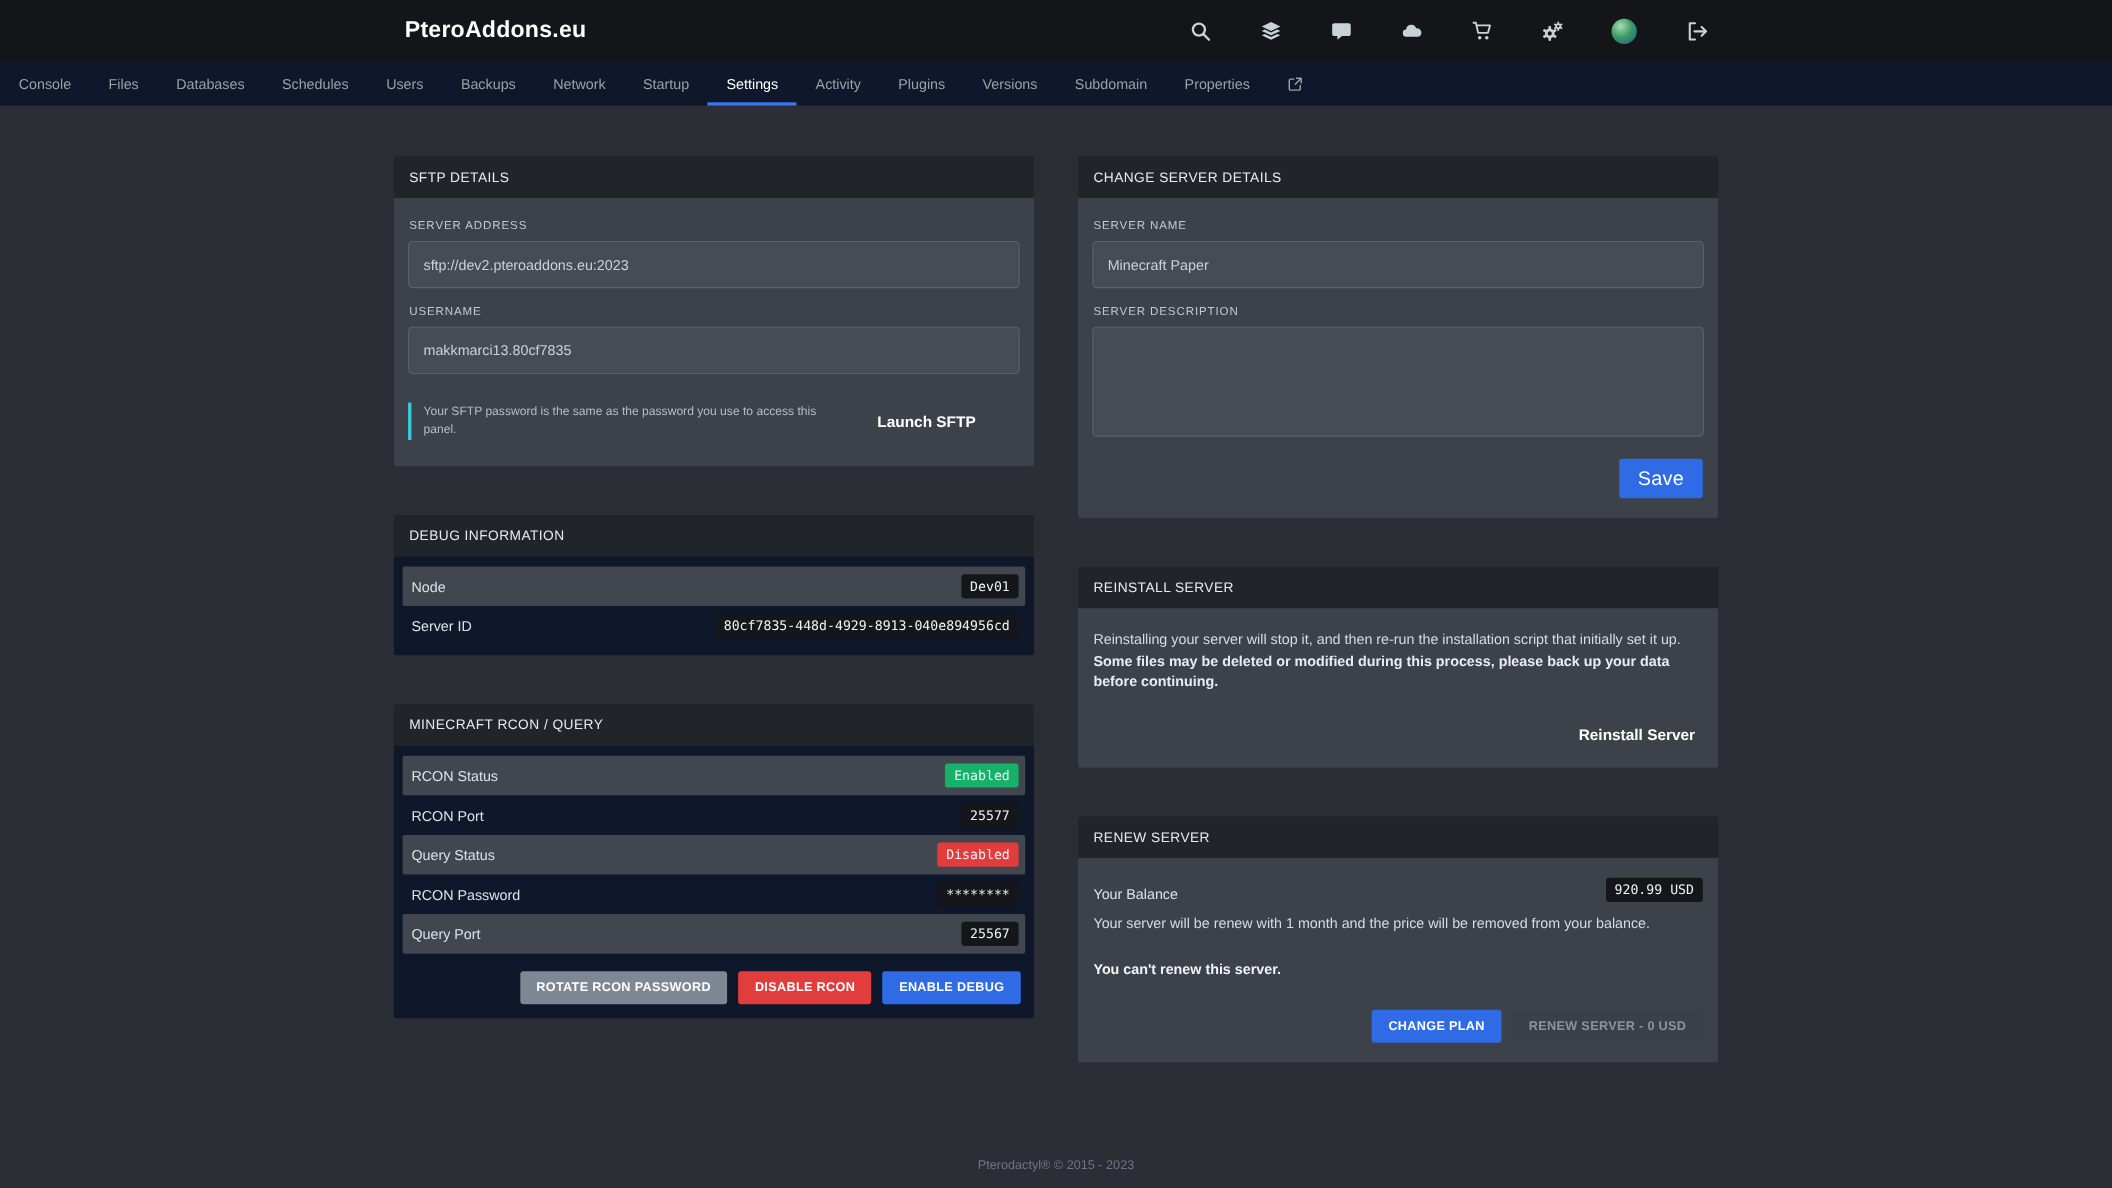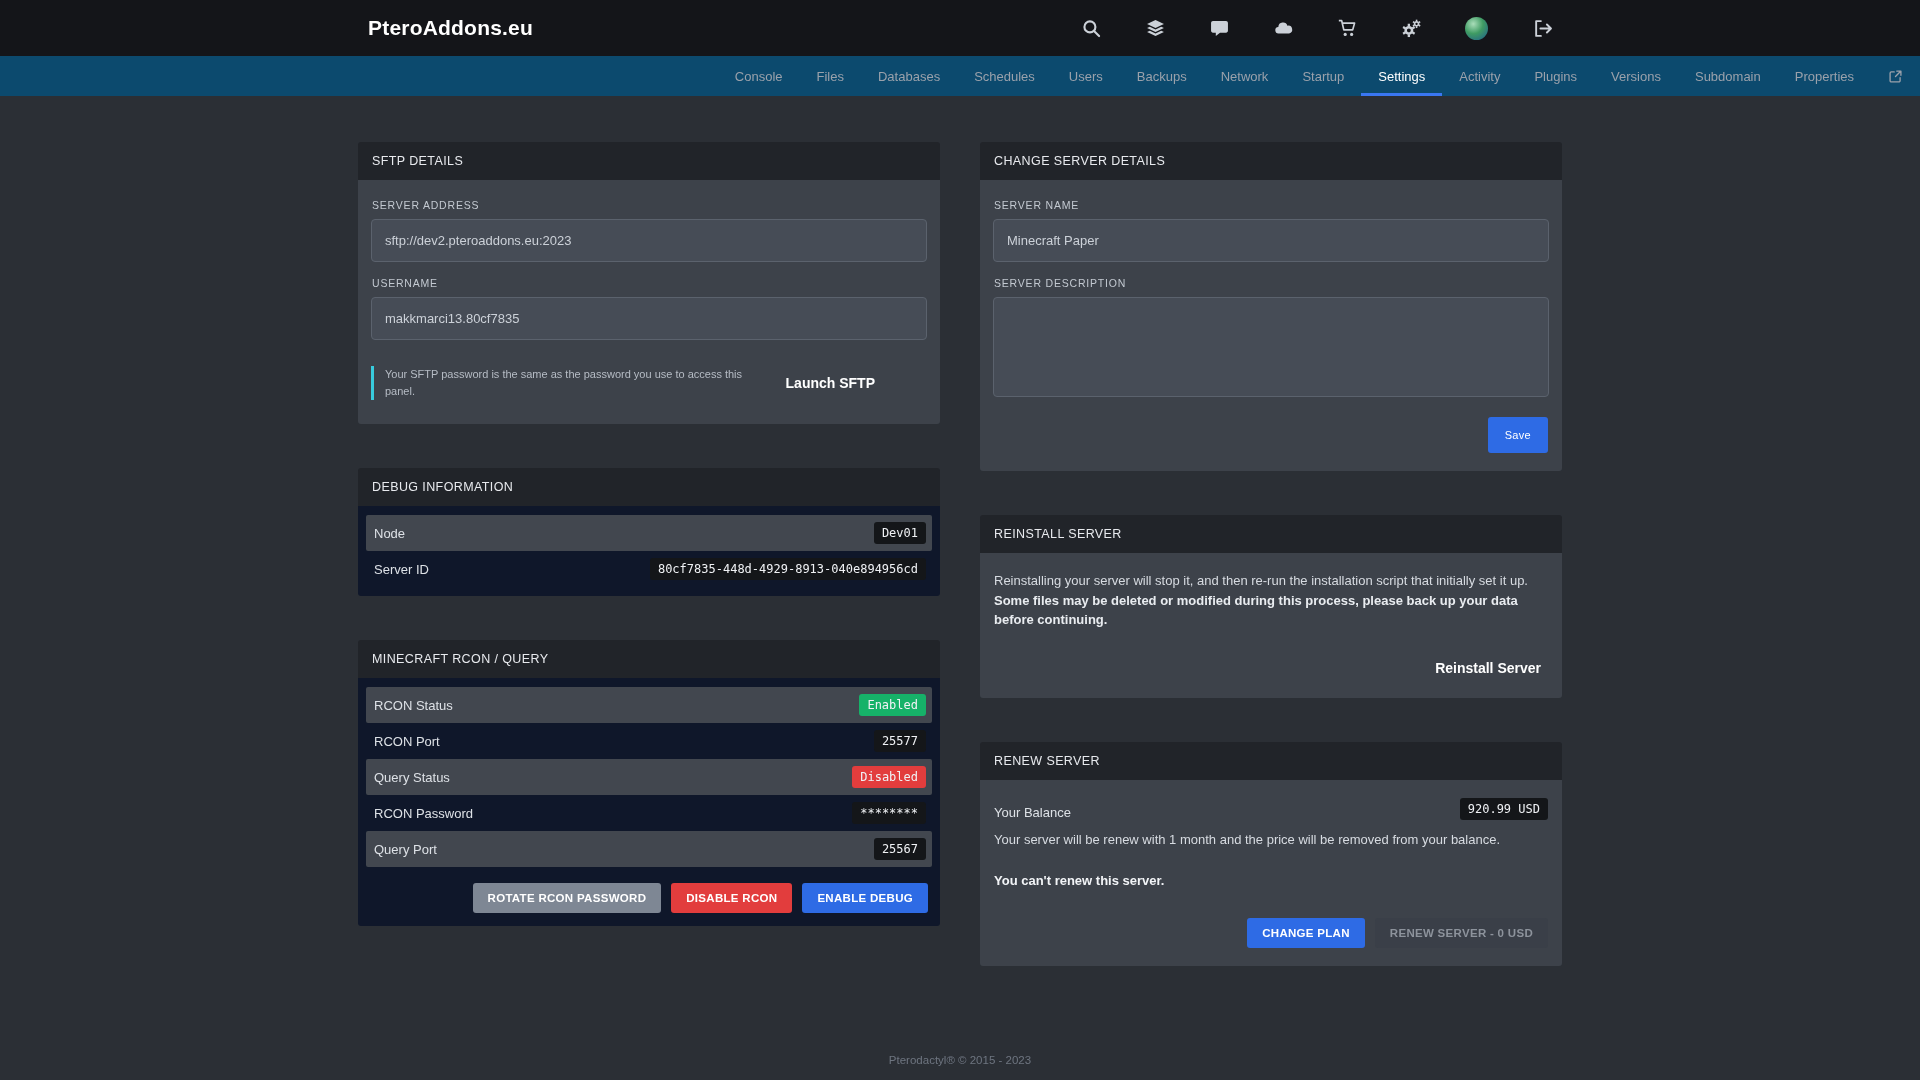--- a/index.html
+++ b/index.html
@@ -14,21 +14,21 @@
   .topbar { height: 56px; background: #141519; display: flex; align-items: center; }
   .topbar-inner { width: 1204px; margin: 0 auto; display: flex; align-items: center; justify-content: space-between; padding: 0 10px; }
   .brand { font-size: 21px; font-weight: bold; color: #ffffff; cursor: pointer; letter-spacing: .2px; }
   .topbar-icons { display: flex; align-items: center; gap: 44px; }
   .tb-icon { color: #ccd1d8; width: 20px; height: 20px; display: flex; align-items: center; justify-content: center; cursor: pointer; }
   .tb-icon svg { width: 19px; height: 19px; display: block; }
   .globe { width: 23px; height: 23px; border-radius: 50%;
     background: radial-gradient(circle at 36% 30%, #a9ddb9 0%, #3f9b63 45%, #1d5c8f 100%); }
 
   
-  .navbar { height: 40px; background: #0c4a6e; display: flex; justify-content: flex-end; }
+  .navbar { height: 40px; background: #0f172a; display: flex; justify-content: flex-start; }
   .nav-inner { display: flex; align-items: stretch; }
   .tab { display: flex; align-items: center; padding: 0 17px; font-size: 13px; color: #9aa1ab;
     cursor: pointer; border-top: 3px solid transparent; border-bottom: 3px solid transparent; text-decoration: none; }
   .tab.active { color: #ffffff; border-bottom-color: #3a77f2; }
   .tab-icon svg { width: 15px; height: 15px; }
 
   
   .content { width: 1204px; margin: 0 auto; padding-top: 46px; display: flex; gap: 40px; }
   .col { flex: 1; min-width: 0; }
 
@@ -37,37 +37,37 @@
   .card-body { background: #3d424a; padding: 4px 13px 16px; }
 
   .field-label { font-size: 10.5px; color: #c3c9d1; letter-spacing: .8px; margin: 15px 1px 8px; }
   .text-input { display: block; width: 100%; background: #464c56; border: 1px solid #5b626d;
     border-radius: 4px; padding: 13px 13px; font-size: 13px; color: #ccd1d8; font-family: inherit; outline: none; }
   textarea.text-input { height: 100px; resize: none; }
 
   .sftp-note { display: flex; align-items: center; justify-content: space-between; margin-top: 26px; margin-bottom: 8px; }
   .note-text { border-left: 3px solid #38cbdd; padding-left: 11px; font-size: 11px; line-height: 1.55; color: #b6bcc5; width: 378px; }
   .text-button { font-size: 14px; font-weight: bold; color: #ffffff; cursor: pointer; }
-  .launch-sftp { margin-right: 52px; }
+  .launch-sftp { margin-right: 40px; }
 
   .kv-body { background: #0f172a; padding: 9px 8px; }
   .kv-row { display: flex; justify-content: space-between; align-items: center; height: 36px; padding: 0 6px 0 8px; border-radius: 2px; }
   .kv-row:nth-child(odd) { background: #42474f; }
   .kv-label { font-size: 13px; color: #dde1e6; }
   .code-badge { font-family: "DejaVu Sans Mono", monospace; font-size: 12px; color: #f0f2f5;
     background: #141619; padding: 4px 8px; border-radius: 3px; }
   .badge-green { background: #16b269; }
   .badge-red { background: #e23d3d; }
 
   .btn { border: none; border-radius: 3px; font-family: inherit; font-size: 11.5px; font-weight: bold;
     letter-spacing: .3px; color: #ffffff; padding: 0 15px; height: 30px; cursor: pointer; }
   .btn-gray { background: #7e8794; }
   .btn-red { background: #e23d3d; }
   .btn-blue { background: #2e6be5; }
-  .btn-save { background: #2e6be5; font-size: 11px; font-weight: normal; padding: 0 17px; height: 36px; }
+  .btn-save { background: #2e6be5; font-size: 18px; font-weight: normal; padding: 0 17px; height: 36px; }
   .btn-disabled { background: #3a3f48; color: #8d939c; cursor: default; }
 
   .btn-row { display: flex; justify-content: flex-end; gap: 10px; padding: 16px 4px 4px; }
   .card-actions { display: flex; justify-content: flex-end; gap: 10px; padding: 20px 1px 2px; }
 
   .body-text { font-size: 13px; line-height: 1.5; color: #d7dbe1; margin: 14px 1px 0; }
   .bold { font-weight: bold; color: #e9ecf0; }
   .reinstall-action { display: flex; justify-content: flex-end; padding: 30px 8px 6px; }
 
   .balance-row { display: flex; justify-content: space-between; align-items: flex-end; margin: 14px 1px 10px; }

